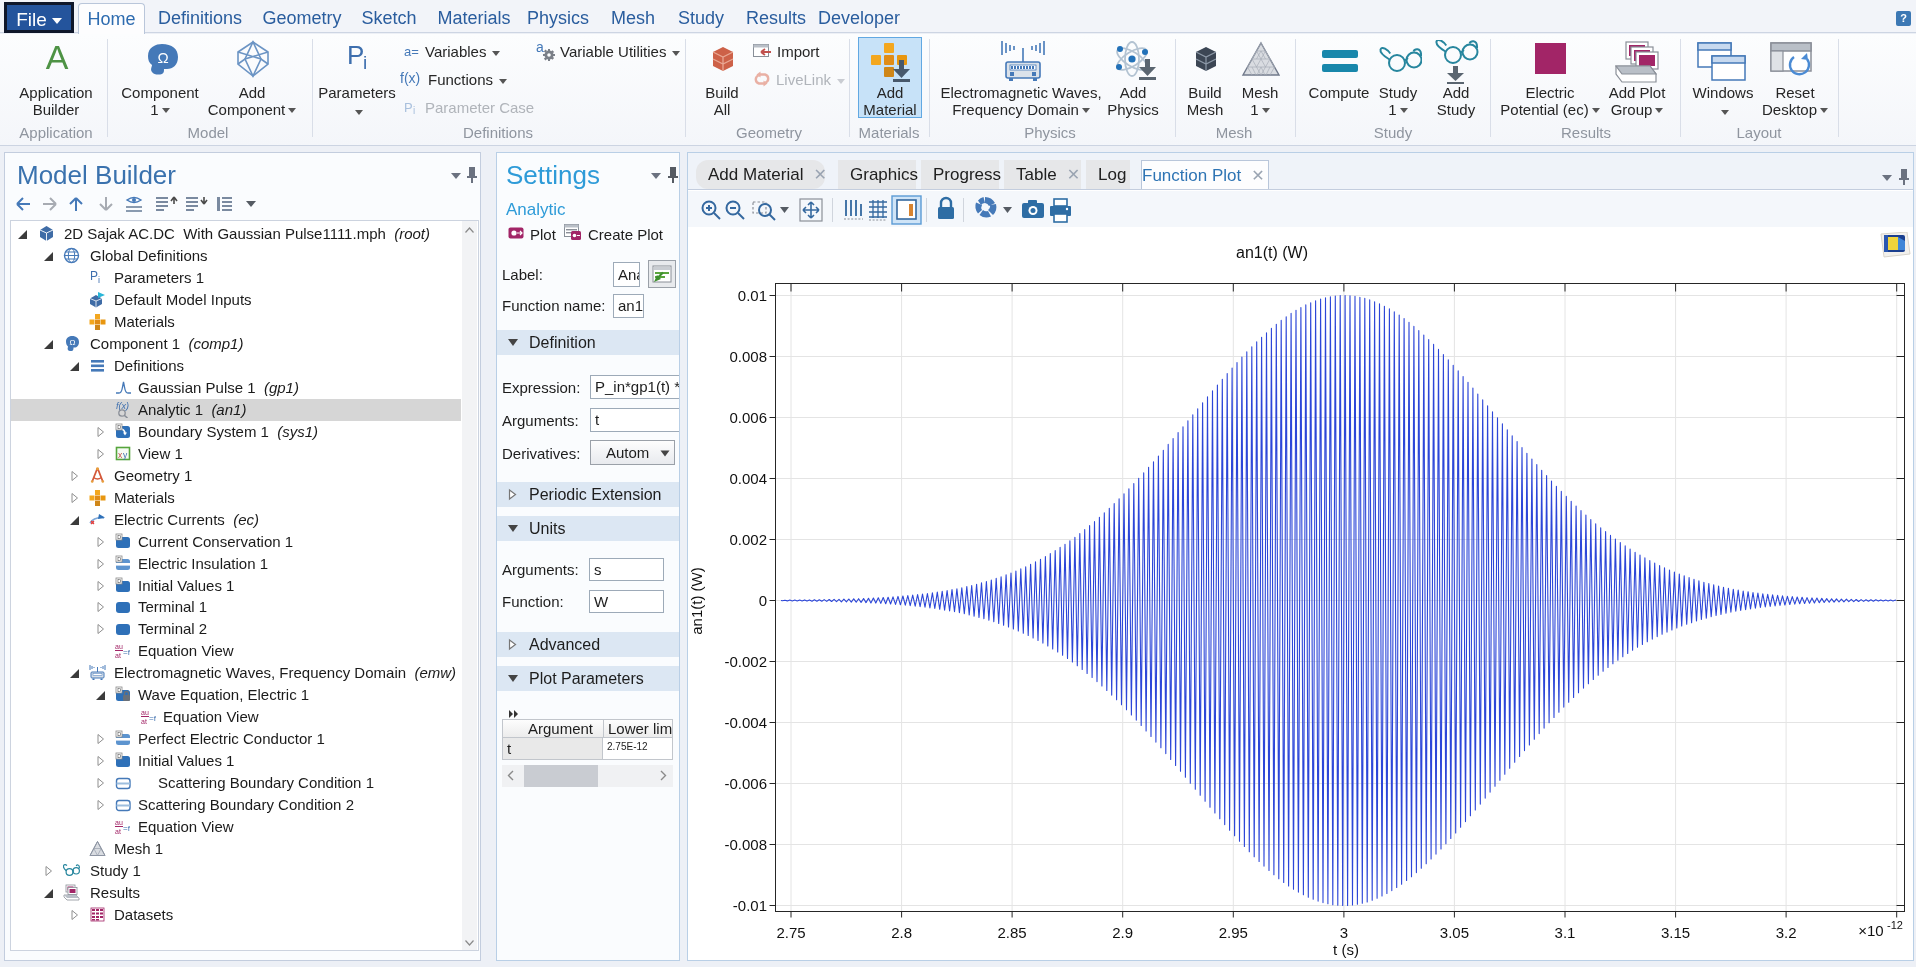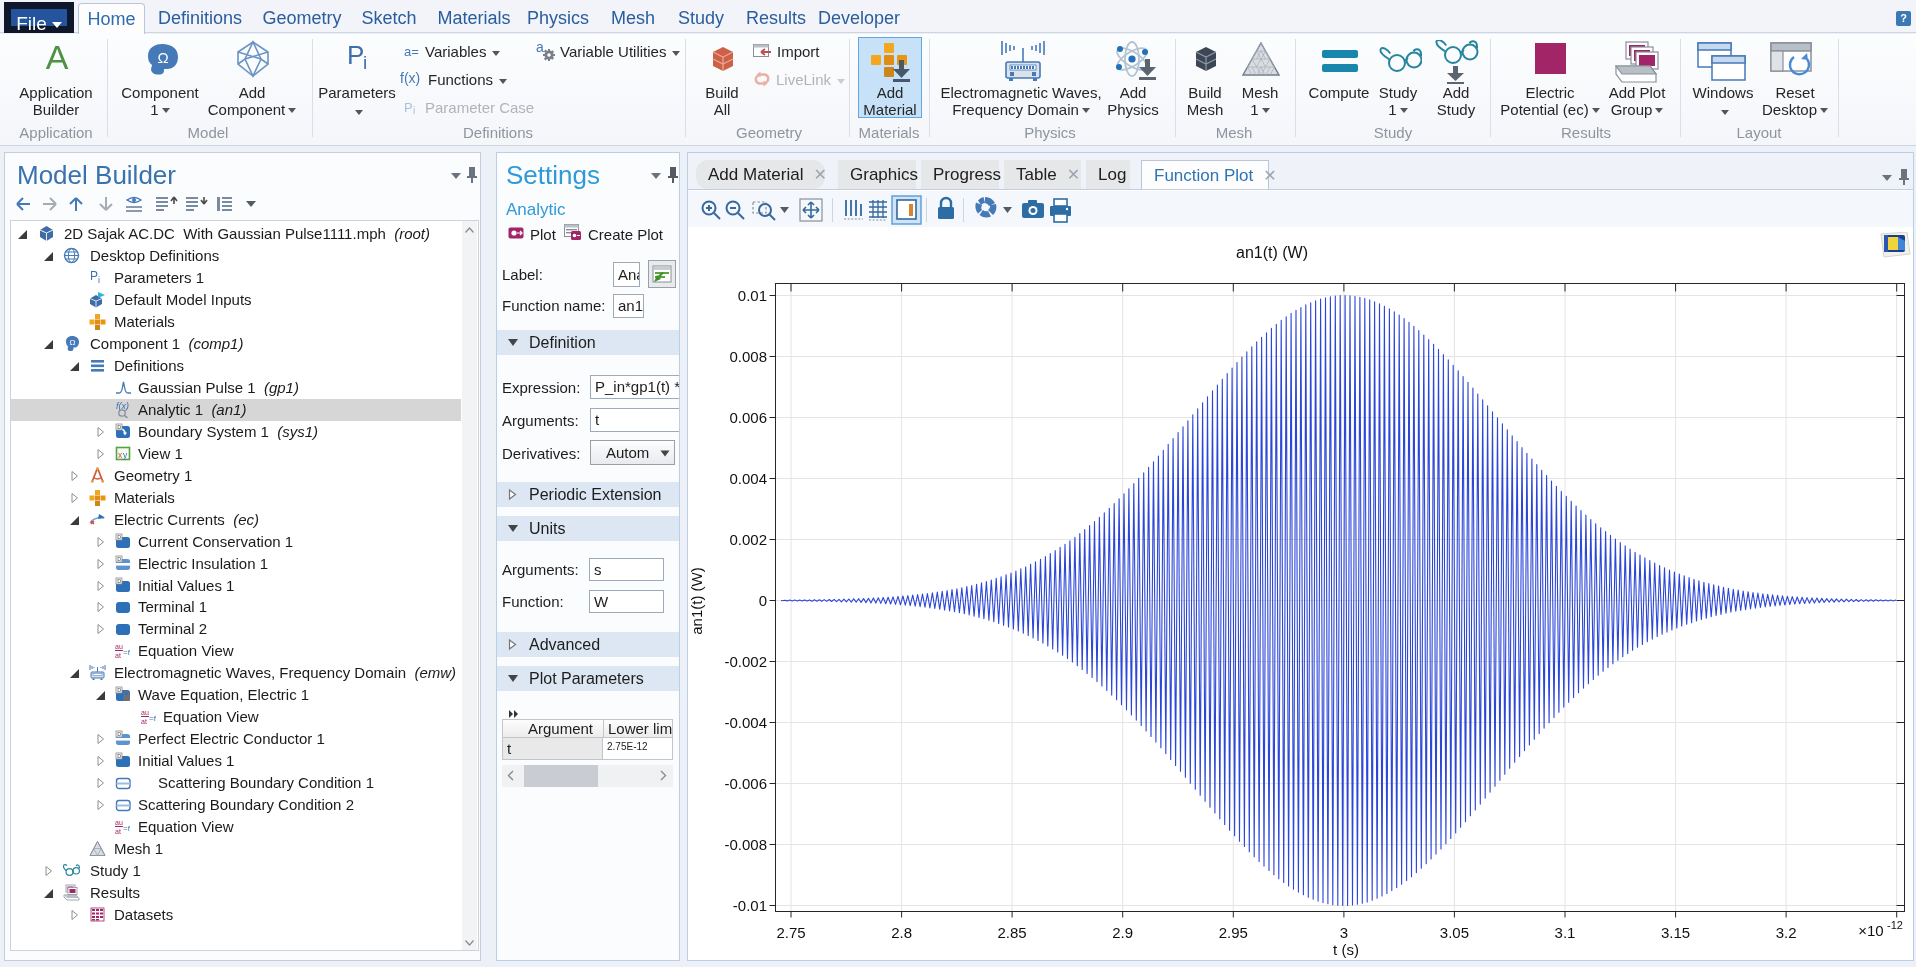--- a/index.html
+++ b/index.html
@@ -1,19 +1,19 @@
 <!DOCTYPE html>
 <html><head><meta charset="utf-8"><title>COMSOL</title><style>
 *{margin:0;padding:0;box-sizing:border-box;}
 html,body{width:1916px;height:967px;overflow:hidden;background:#eef1f7;font-family:"Liberation Sans",sans-serif;}
 .abs{position:absolute;}
 #root{position:relative;width:1916px;height:967px;background:#edf0f6;}
 
 #tabstrip{position:absolute;left:0;top:0;width:1916px;height:33px;background:#f2f4f9;border-bottom:1px solid #cdd5e3;}
-#filebtn{position:absolute;left:4px;top:2px;width:70px;height:31px;background:#24549c;border:7px solid #0f172a;color:#fff;font-size:19px;text-align:center;line-height:29px;}
+#filebtn{position:absolute;left:4px;top:2px;width:70px;height:31px;background:#24549c;border:3px solid #0f172a;color:#fff;font-size:19px;text-align:center;line-height:29px;}
 #filebtn .dn{display:inline-block;width:0;height:0;border-left:5px solid transparent;border-right:5px solid transparent;border-top:6px solid #fff;margin-left:5px;vertical-align:middle;}
 .rtab{position:absolute;top:3px;height:31px;font-size:18px;color:#2a5d9e;text-align:center;line-height:30px;}
 .rtab.active{background:#fdfdfe;border:1px solid #b9c6da;border-bottom:none;border-radius:4px 4px 0 0;color:#2e6cb0;height:31px;}
 #helpbtn{position:absolute;left:1896px;top:11px;width:15px;height:15px;background:#3c78b4;color:#fff;font-size:11px;font-weight:bold;text-align:center;line-height:15px;border-radius:2px;}
 
 #ribbon{position:absolute;left:0;top:34px;width:1916px;height:112px;background:linear-gradient(#fcfdfe,#f4f6fa);border-bottom:1px solid #ccd4e2;}
 .rsep{position:absolute;top:5px;width:1px;height:98px;background:#d9dee8;}
 .glabel{position:absolute;top:90px;font-size:15px;color:#8f959f;text-align:center;white-space:nowrap;}
 .blabel{position:absolute;font-size:15px;color:#262626;text-align:center;line-height:16.5px;white-space:pre-line;}
 .blabel .dna{display:inline-block;width:0;height:0;border-left:4px solid transparent;border-right:4px solid transparent;border-top:5px solid #555;margin-left:3px;vertical-align:middle;}
@@ -348,21 +348,21 @@
         </svg>
         <span class="lbl" style="left:53px;">2D Sajak AC.DC&nbsp; With Gaussian Pulse1111.mph&nbsp; <span class="em">(root)</span></span>
       </div>
       <div class="trow" style="top:24px;left:0;width:460px;">
         <span class="exp" style="left:33px;border-bottom:9px solid #3b3b3b;border-left:9px solid transparent;border-top:none;"></span>
         <svg class="abs" style="left:52px;top:2px;" width="17" height="17" viewBox="0 0 17 17">
           <circle cx="8.5" cy="8.5" r="7" fill="#fff" stroke="#4579b8" stroke-width="1.4"></circle>
           <ellipse cx="8.5" cy="8.5" rx="3.2" ry="7" fill="none" stroke="#4579b8" stroke-width="1"></ellipse>
           <path d="M1.5 8.5 L15.5 8.5 M2.5 5 L14.5 5 M2.5 12 L14.5 12" stroke="#4579b8" stroke-width="1"></path>
         </svg>
-        <span class="lbl" style="left:79px;">Desktop Definitions</span>
+        <span class="lbl" style="left:79px;">Global Definitions</span>
       </div>
       <div class="trow" style="top:46px;left:0;width:460px;">
         <svg class="abs" style="left:78px;top:2px;" width="17" height="17" viewBox="0 0 17 17">
           <text x="1" y="11" font-size="12" fill="#3e6fae" font-family="Liberation Sans">P</text>
           <text x="9" y="14" font-size="9" fill="#3e6fae" font-family="Liberation Sans">i</text>
         </svg>
         <span class="lbl" style="left:103px;">Parameters 1</span>
       </div>
       <div class="trow" style="top:68px;left:0;width:460px;">
         <svg class="abs" style="left:78px;top:2px;" width="17" height="17" viewBox="0 0 17 17">
@@ -801,21 +801,21 @@
       <path d="M1 1 L5.5 5.5 L1 10" stroke="#8a8a8a" fill="none" stroke-width="1.4"></path>
     </svg>
     <div class="panel" style="left:687px;top:152px;width:1227px;height:809px;border-color:#b9cfe6;background:#fff;"></div>
     <div class="abs" style="left:688px;top:153px;width:1225px;height:37px;background:#eff3f9;border-bottom:1px solid #c3cdde;"></div>
     <div class="abs" style="left:688px;top:191px;width:1225px;height:36px;background:#f4f7fb;"></div>
     <div class="gtab" style="left:696px;width:129px;top:160px;padding-left:12px;border-radius:12px;">Add Material<span class="gx">✕</span></div>
     <div class="gtab" style="left:838px;width:78px;top:160px;padding-left:12px;">Graphics</div>
     <div class="gtab" style="left:921px;width:78px;top:160px;padding-left:12px;">Progress</div>
     <div class="gtab" style="left:1004px;width:77px;top:160px;padding-left:12px;">Table<span class="gx">✕</span></div>
     <div class="gtab" style="left:1086px;width:44px;top:160px;padding-left:12px;">Log</div>
-    <div class="gtab active" style="left:1141px;width:128px;top:160px;padding-left:12px;">Function Plot<span class="gx">✕</span></div>
+    <div class="gtab active" style="left:1141px;width:128px;top:160px;">Function Plot<span class="gx">✕</span></div>
     <svg class="abs" style="left:1881px;top:174px;" width="12" height="8">
       <path d="M1 1 L11 1 L6 7 Z" fill="#6b7280"></path>
     </svg>
     <svg class="abs" style="left:1898px;top:168px;" width="12" height="17">
       <g fill="#6b7280">
         <rect x="3" y="1" width="6" height="9"></rect>
         <rect x="1" y="10" width="10" height="2"></rect>
         <rect x="5" y="12" width="2" height="5"></rect>
       </g>
     </svg>

